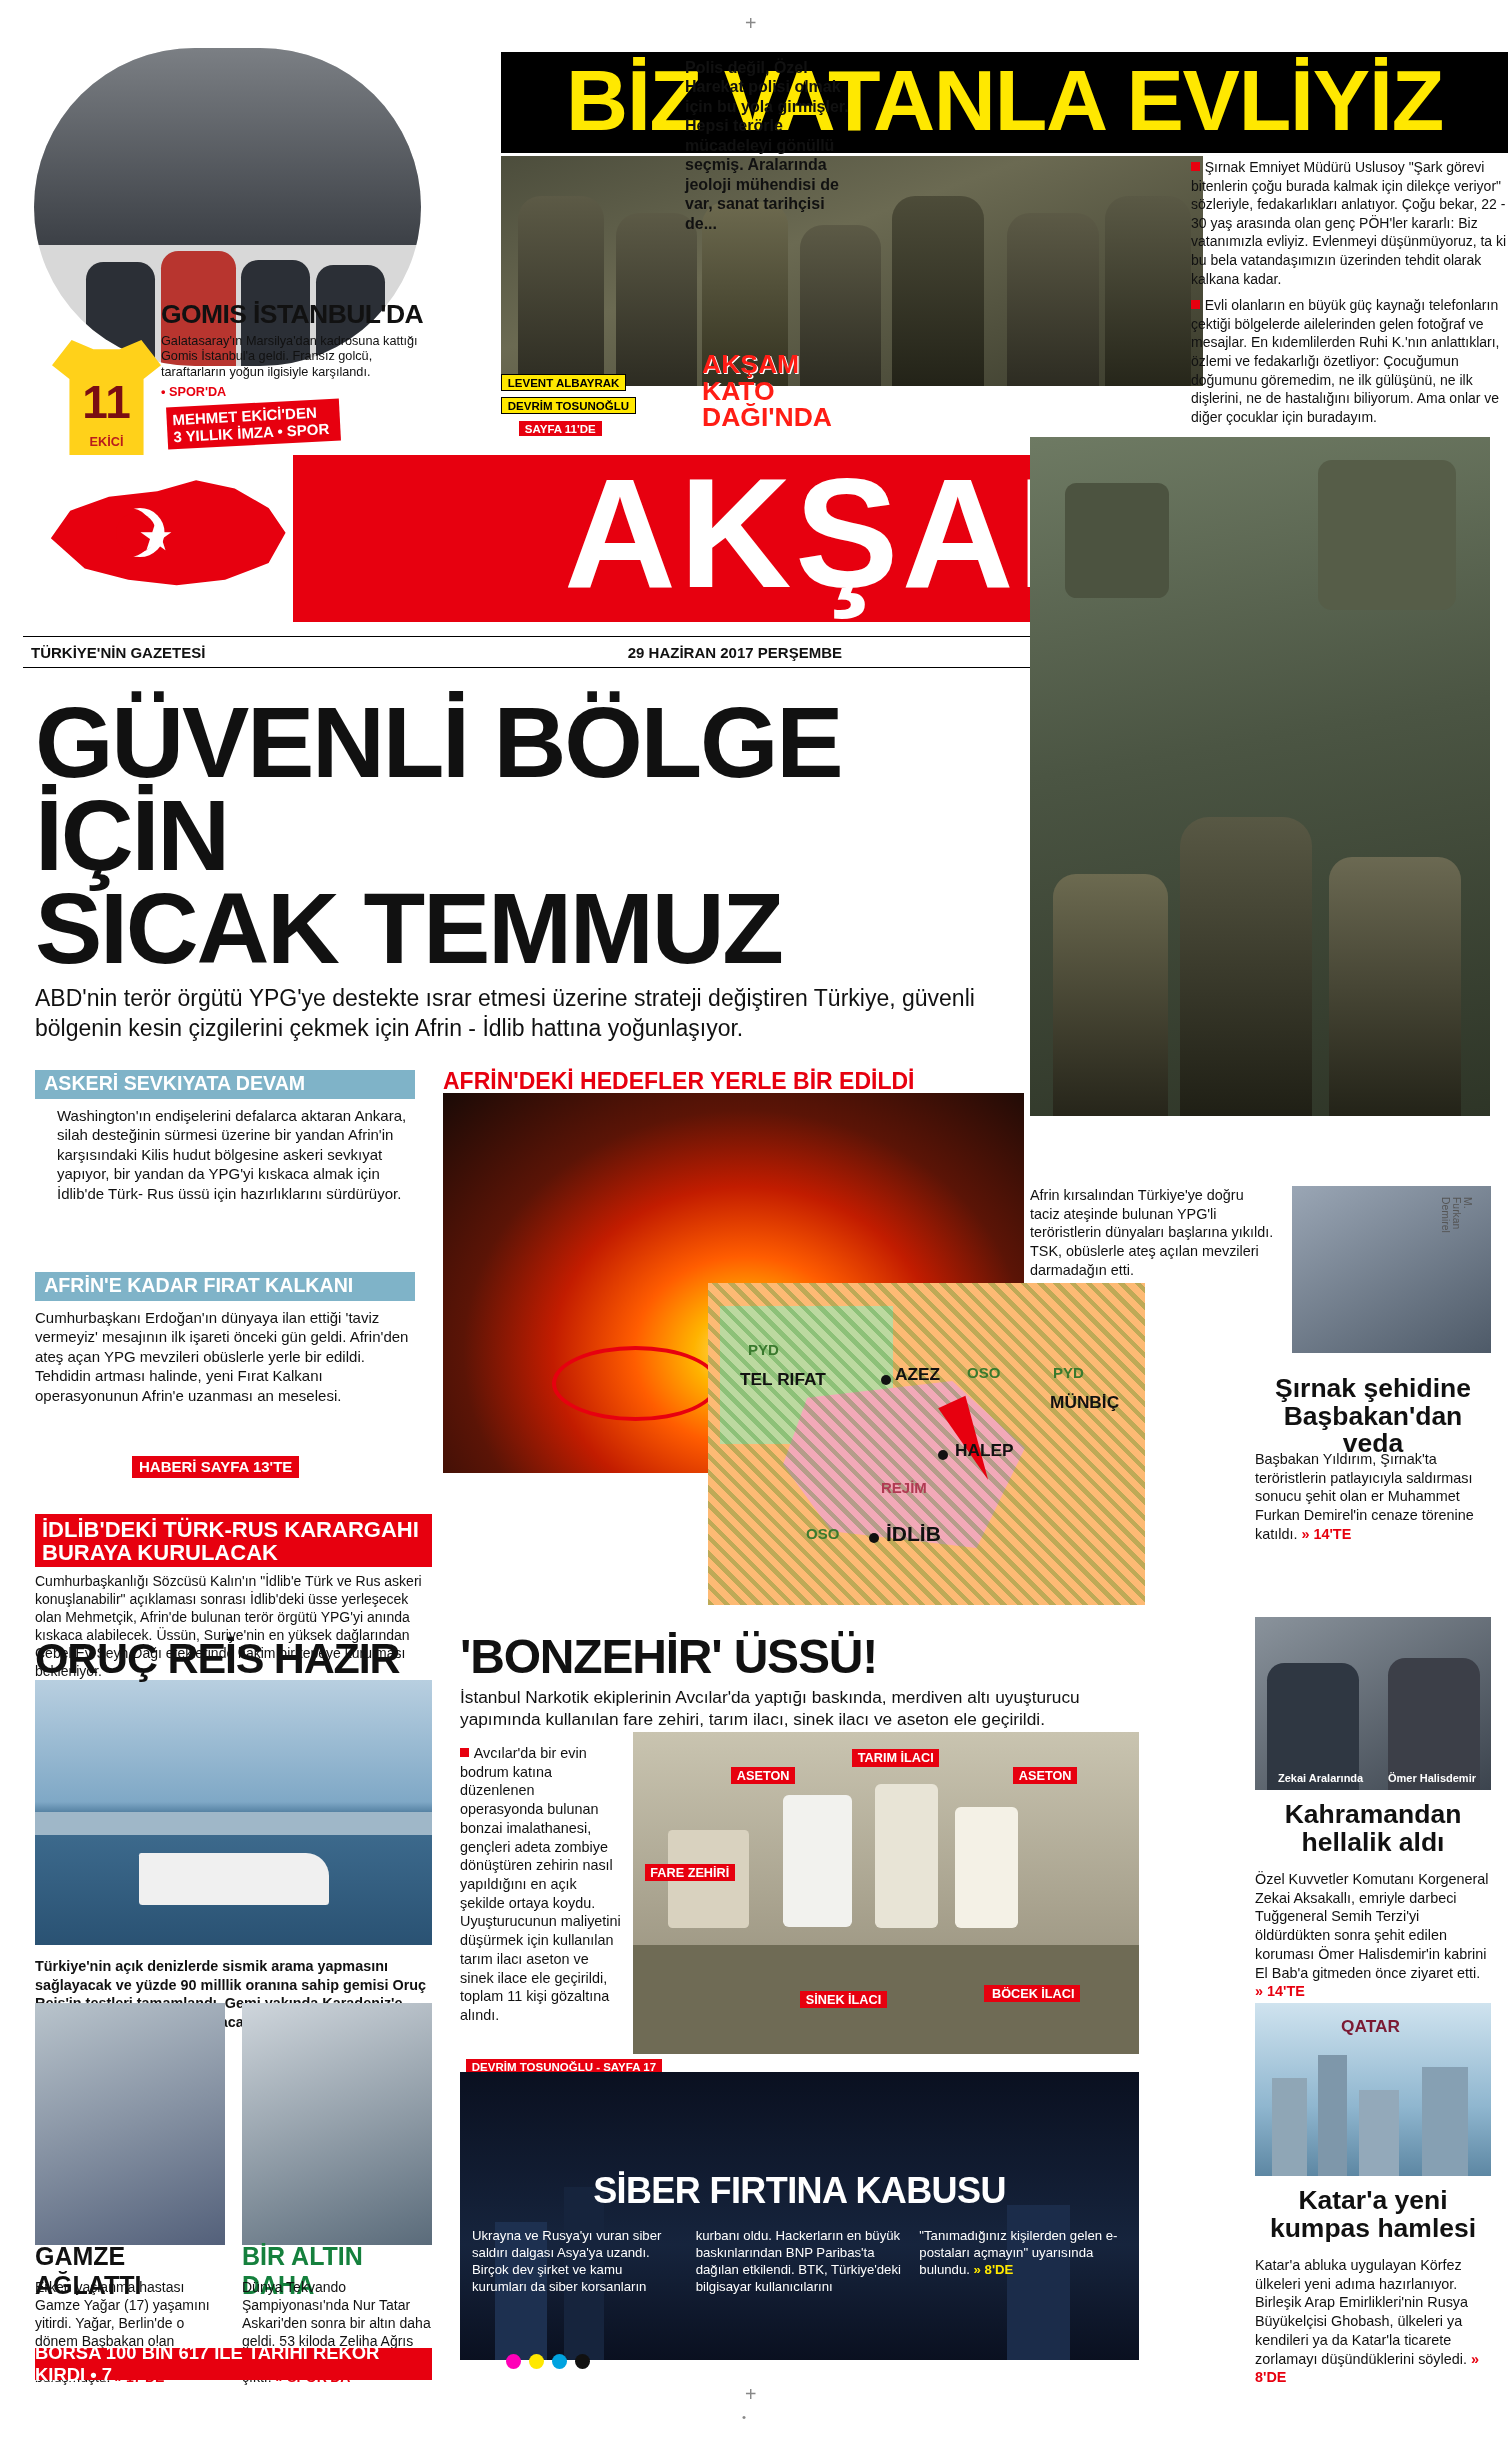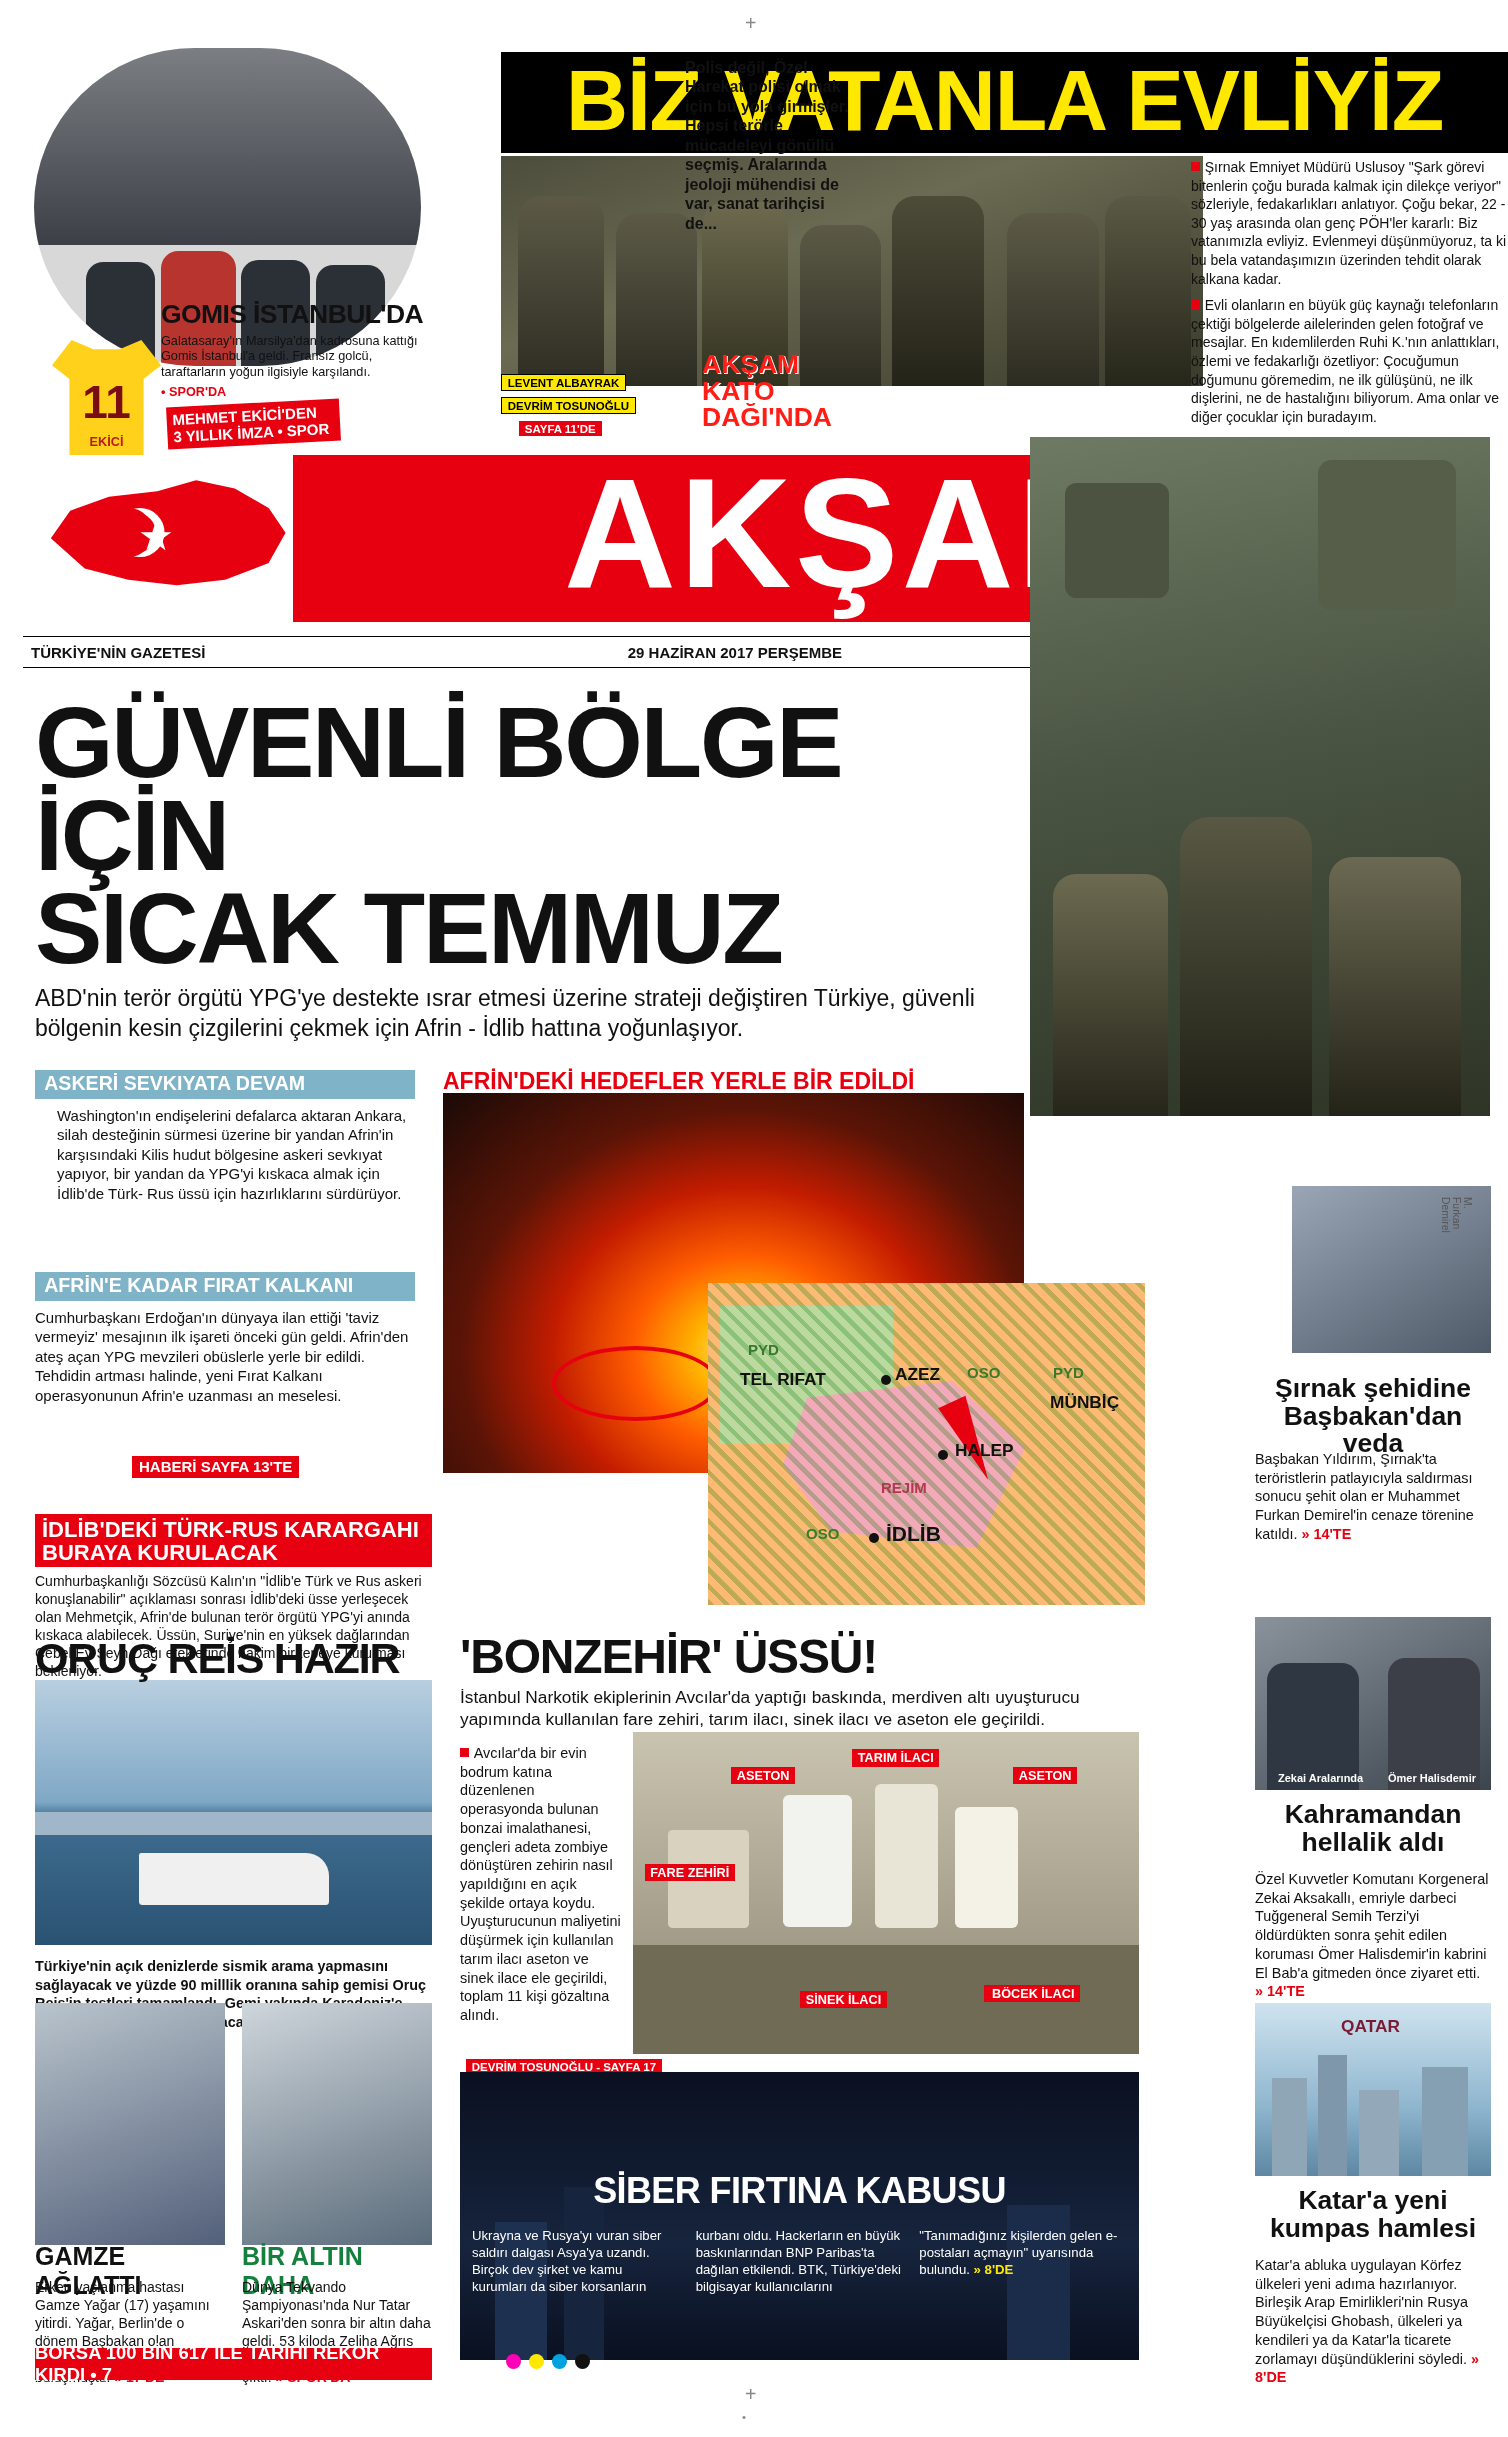--- a/index.html
+++ b/index.html
@@ -490,20 +490,21 @@
   </div>
 
   <div class="police-photo">
     <div style="position:absolute; left:23px; bottom:0; width:115px; height:242px; background:linear-gradient(180deg,#6c6a50,#26251a); border-radius:23px 23px 0 0;"></div>
     <div style="position:absolute; left:150px; bottom:0; width:132px; height:299px; background:linear-gradient(180deg,#585844,#1f1f15); border-radius:29px 29px 0 0;"></div>
     <div style="position:absolute; left:299px; bottom:0; width:132px; height:259px; background:linear-gradient(180deg,#6b6952,#232318); border-radius:23px 23px 0 0;"></div>
     <div style="position:absolute; left:35px; top:46px; width:104px; height:115px; background:#4c5340; border-radius:11.5px;"></div>
     <div style="position:absolute; left:288px; top:23px; width:138px; height:150px; background:#565d48; border-radius:14px;"></div>
   </div>
 
+  <div class="afrin-note">Afrin kırsalından Türkiye'ye doğru taciz ateşinde bulunan YPG'li teröristlerin dünyaları başlarına yıkıldı. TSK, obüslerle ateş açılan mevzileri darmadağın etti.</div>
 
   <div class="sirnak-photo"></div>
   <div class="vert-credit">M. Furkan Demirel</div>
   <div class="sirnak-title">
     <div>Şırnak şehidine</div>
     <div>Başbakan'dan veda</div>
   </div>
   <div class="sirnak-body">
     <span>Başbakan Yıldırım, Şırnak'ta teröristlerin patlayıcıyla saldırması sonucu şehit olan er Muhammet Furkan Demirel'in cenaze törenine katıldı.</span>
     <span class="ref">» 14'TE</span>

